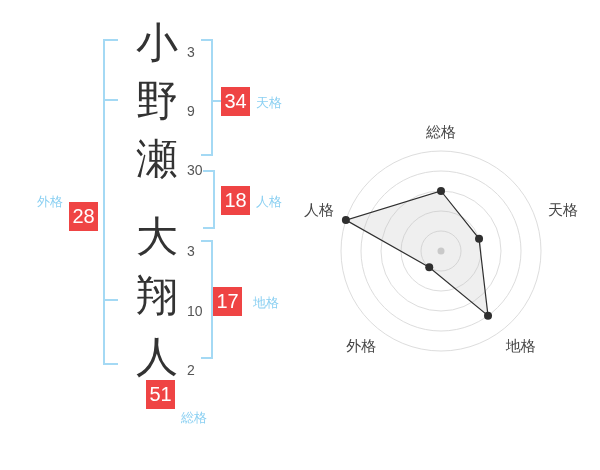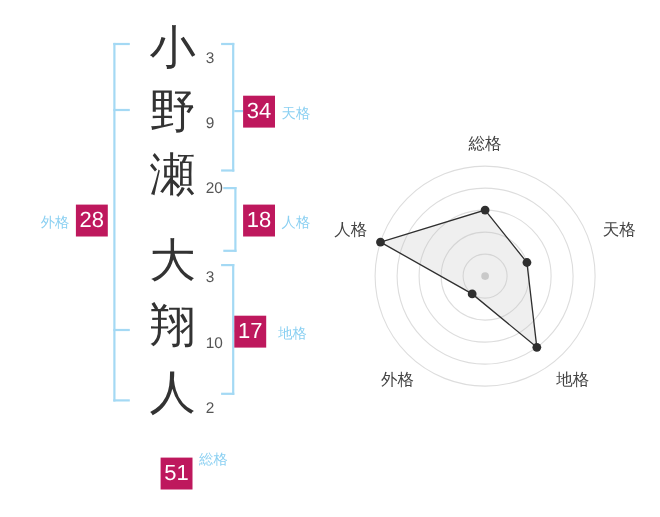--- a/index.html
+++ b/index.html
@@ -2,42 +2,42 @@
 <html><head>
 <meta charset="utf-8">
 <style>
   html,body{margin:0;padding:0;background:#fff;}
   .stage{position:relative;width:600px;height:470px;background:#ffffff;overflow:hidden;
          font-family:"Liberation Sans",sans-serif;}
   .kanji{position:absolute;left:127px;width:60px;text-align:center;
          font-size:42px;line-height:42px;color:#333;font-weight:400;}
   .strokes{position:absolute;left:187px;font-size:14px;line-height:14px;color:#555;}
   .bk{position:absolute;background:#a4d9f4;}
-  .badge{position:absolute;width:29px;height:29px;background:#be185d;color:#ffffff;
+  .badge{position:absolute;width:29px;height:29px;background:#ef4444;color:#ffffff;
          font-size:20px;line-height:29px;text-align:center;}
   .kaku-label{position:absolute;font-size:13px;line-height:15px;color:#8bd0f2;}
   .kaku-label.right-align{text-align:right;}
   svg.radar{position:absolute;left:301px;top:111px;}
   svg.radar text{font-family:"Liberation Sans",sans-serif;font-size:15px;fill:#444;}
 </style>
 </head>
 <body>
 
 <div class="stage">
 
   <div class="kanji" style="top:22px">小</div>
   <div class="kanji" style="top:80px">野</div>
   <div class="kanji" style="top:138px">瀬</div>
   <div class="kanji" style="top:216px">大</div>
   <div class="kanji" style="top:275px">翔</div>
   <div class="kanji" style="top:336px">人</div>
 
   <div class="strokes" style="top:45px">3</div>
   <div class="strokes" style="top:104px">9</div>
-  <div class="strokes" style="top:163px">20</div>
+  <div class="strokes" style="top:163px">30</div>
   <div class="strokes" style="top:244px">3</div>
   <div class="strokes" style="top:304px">10</div>
   <div class="strokes" style="top:363px">2</div>
 
   <div class="bk" style="left:103px;top:39px;width:2px;height:326px"></div>
   <div class="bk" style="left:103px;top:39px;width:15px;height:2px"></div>
   <div class="bk" style="left:103px;top:99px;width:15px;height:2px"></div>
   <div class="bk" style="left:103px;top:299px;width:15px;height:2px"></div>
   <div class="bk" style="left:103px;top:363px;width:15px;height:2px"></div>
 
@@ -57,24 +57,24 @@
 
   <div class="badge" style="left:221px;top:87px">34</div>
   <div class="kaku-label" style="left:256px;top:95px">天格</div>
 
   <div class="badge" style="left:221px;top:186px">18</div>
   <div class="kaku-label" style="left:256px;top:194px">人格</div>
 
   <div class="badge" style="left:213px;top:287px">17</div>
   <div class="kaku-label" style="left:253px;top:295px">地格</div>
 
-  <div class="badge" style="left:69px;top:186px">28</div>
+  <div class="badge" style="left:69px;top:202px">28</div>
   <div class="kaku-label right-align" style="left:10px;top:194px;width:53px">外格</div>
 
-  <div class="badge" style="left:146px;top:416px">51</div>
+  <div class="badge" style="left:146px;top:380px">51</div>
   <div class="kaku-label" style="left:181px;top:410px">総格</div>
 
   <svg class="radar" width="280" height="280" viewBox="0 0 280 280">
       <circle cx="140" cy="140" r="20" fill="none" stroke="#dddddd" stroke-width="1"></circle>
       <circle cx="140" cy="140" r="40" fill="none" stroke="#dddddd" stroke-width="1"></circle>
       <circle cx="140" cy="140" r="60" fill="none" stroke="#dddddd" stroke-width="1"></circle>
       <circle cx="140" cy="140" r="80" fill="none" stroke="#dddddd" stroke-width="1"></circle>
       <circle cx="140" cy="140" r="100" fill="none" stroke="#dddddd" stroke-width="1"></circle>
       <polygon points="140.0,80.0 178.0,127.6 187.0,204.7 128.2,156.2 44.9,109.1" fill="rgba(190,190,190,0.25)" stroke="#2f2f2f" stroke-width="1.2"></polygon>
       <circle cx="140" cy="80" r="4" fill="#2f2f2f"></circle>

